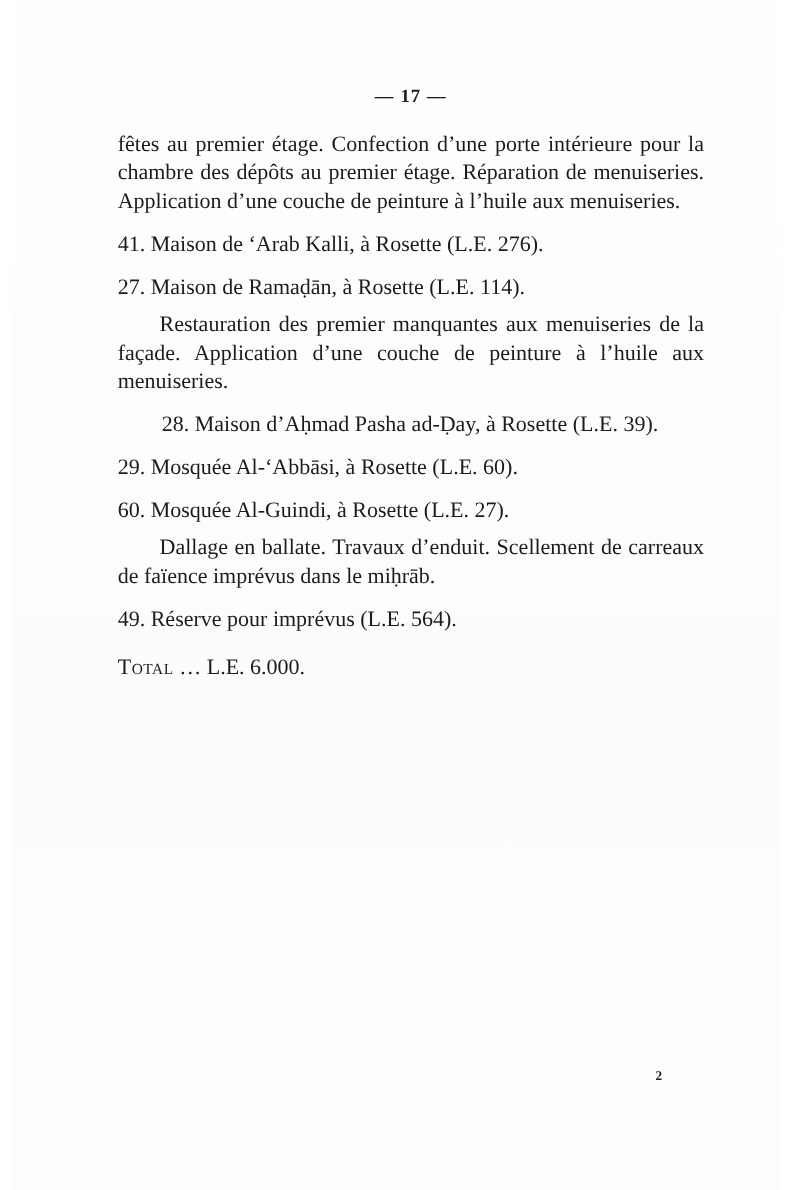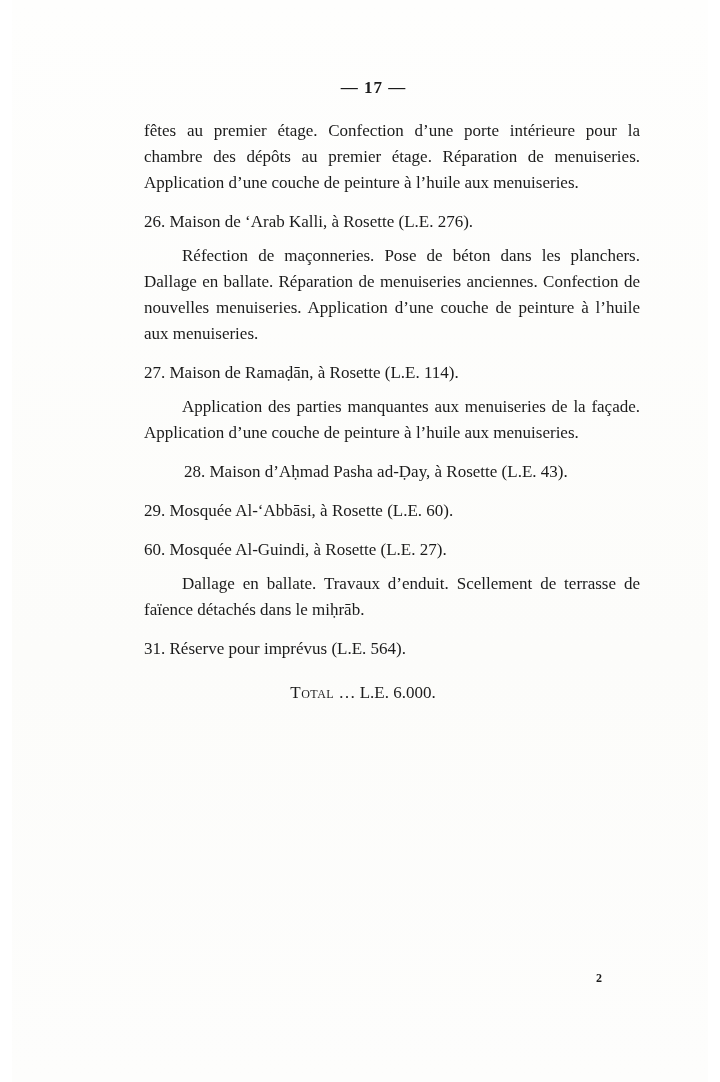--- a/index.html
+++ b/index.html
@@ -28,24 +28,23 @@
 
   .page-number {
     text-align: center;
     font-size: 17px;
     font-weight: bold;
     letter-spacing: 1px;
     margin-bottom: 20px;
   }
 
   p {
-    font-size: 17px;
+    font-size: 20px;
     line-height: 26px;
     text-align: justify;
-    margin-left: 37px;
   }
 
   .body-par {
     text-indent: 38px;
   }
 
   .first-par {
     text-indent: 0;
   }
 
@@ -55,21 +54,21 @@
     text-align: left;
     text-indent: 0;
   }
 
   .entry-heading.indented {
     text-indent: 40px;
   }
 
   .total-line {
     margin-top: 18px;
-    text-align: center;
+    text-align: left;
     padding-right: 58px;
   }
 
   .smallcaps {
     font-variant: small-caps;
     letter-spacing: 0.5px;
   }
 
   .signature-mark {
     position: absolute;
@@ -82,34 +81,33 @@
 </head>
 <body>
 
 <div class="page">
   <div class="text-block">
 
     <div class="page-number">— 17 —</div>
 
     <p class="body-par first-par">fêtes au premier étage. Confection d’une porte intérieure pour la chambre des dépôts au premier étage. Réparation de menuiseries. Application d’une couche de peinture à l’huile aux menuiseries.</p>
 
-    <p class="entry-heading">26. Maison de ʻArab Kalli, à Rosette (L.E. 276).</p>
-    <p class="body-par">Réfection de maçonneries. Pose de béton dans les planchers. Dallage en ballate. Réparation de menuiseries anciennes. Confection de nouvelles menuiseries. Application d’une couche de peinture à l’huile aux menuiseries.</p>
+    <p class="entry-heading">41. Maison de ʻArab Kalli, à Rosette (L.E. 276).</p>
 
     <p class="entry-heading">27. Maison de Ramaḍān, à Rosette (L.E. 114).</p>
-    <p class="body-par">Application des parties manquantes aux menuiseries de la façade. Application d’une couche de peinture à l’huile aux menuiseries.</p>
+    <p class="body-par">Restauration des premier manquantes aux menuiseries de la façade. Application d’une couche de peinture à l’huile aux menuiseries.</p>
 
-    <p class="entry-heading indented">28. Maison d’Aḥmad Pasha ad-Ḍay, à Rosette (L.E. 43).</p>
+    <p class="entry-heading indented">28. Maison d’Aḥmad Pasha ad-Ḍay, à Rosette (L.E. 39).</p>
 
     <p class="entry-heading">29. Mosquée Al-ʻAbbāsi, à Rosette (L.E. 60).</p>
 
     <p class="entry-heading">60. Mosquée Al-Guindi, à Rosette (L.E. 27).</p>
-    <p class="body-par">Dallage en ballate. Travaux d’enduit. Scellement de terrasse de faïence détachés dans le miḥrāb.</p>
+    <p class="body-par">Dallage en ballate. Travaux d’enduit. Scellement de carreaux de faïence imprévus dans le miḥrāb.</p>
 
-    <p class="entry-heading">31. Réserve pour imprévus (L.E. 564).</p>
+    <p class="entry-heading">49. Réserve pour imprévus (L.E. 564).</p>
 
     <p class="total-line">
       <span class="smallcaps">Total</span>
       <span>… L.E. 6.000.</span>
     </p>
 
   </div>
 
   <div class="signature-mark">2</div>
 </div>

